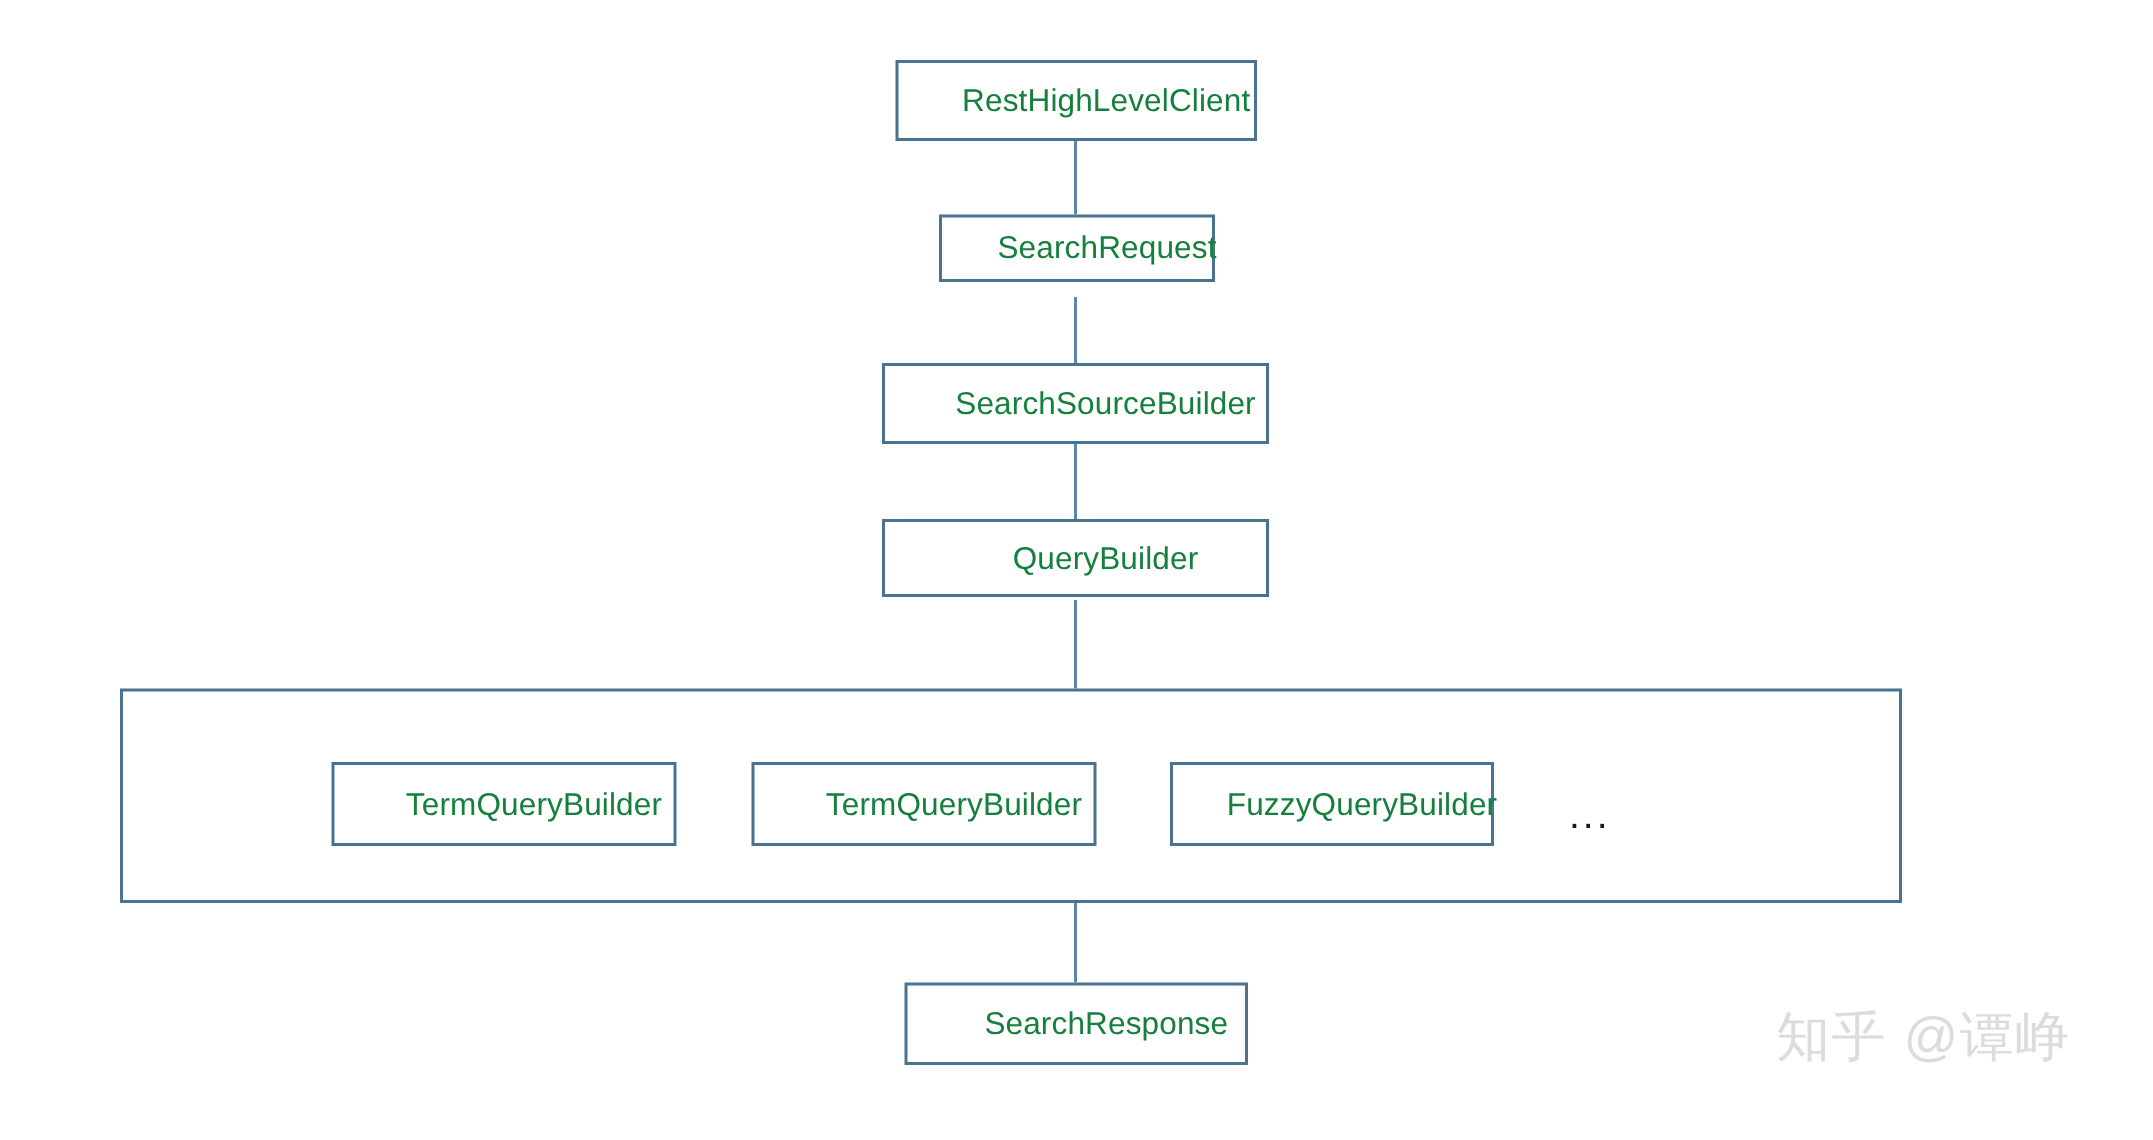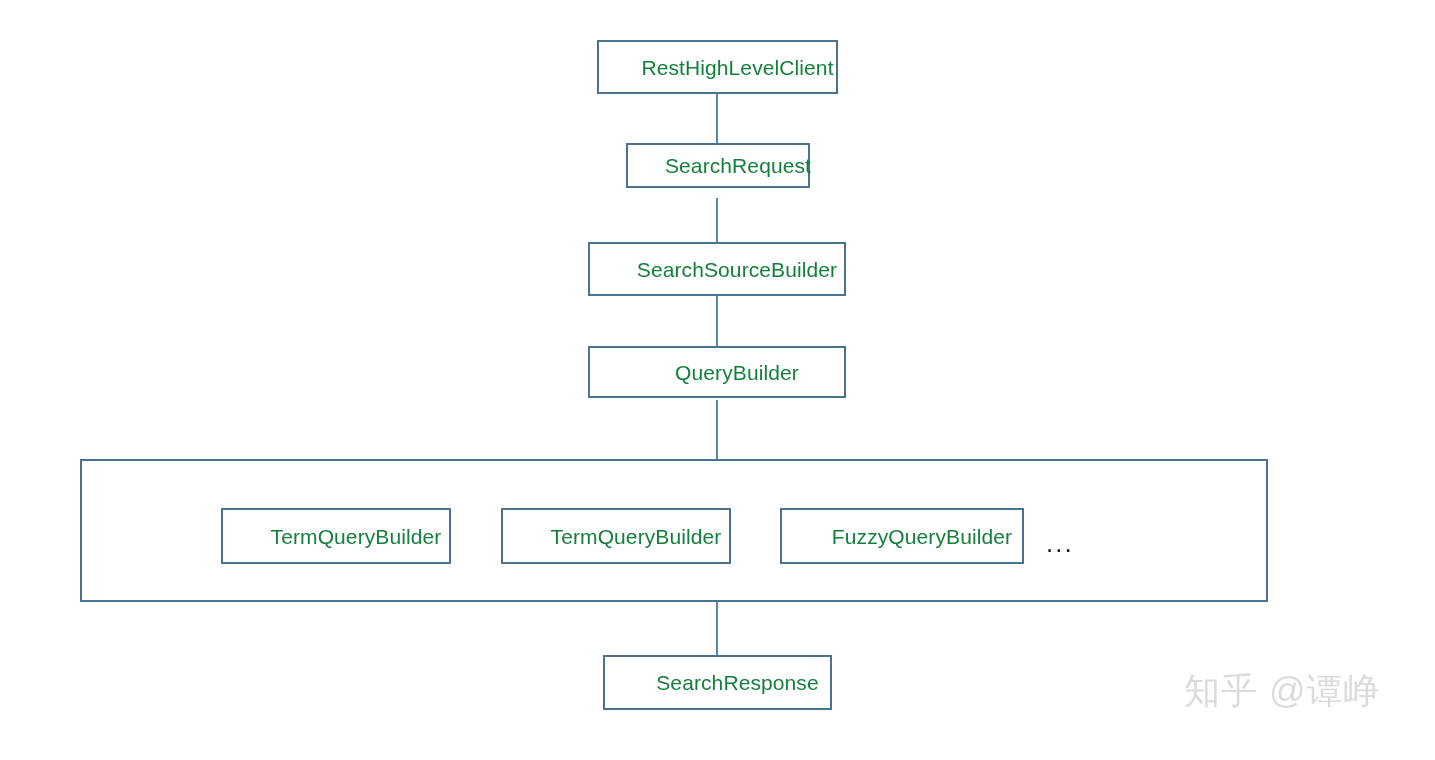--- a/index.html
+++ b/index.html
@@ -63,21 +63,21 @@
   }
 
   
   #node-client            { left: 597px; top: 40px;  width: 241px; height: 54px; }
   #node-search-request    { left: 626px; top: 143px; width: 184px; height: 45px; }
   #node-source-builder    { left: 588px; top: 242px; width: 258px; height: 54px; }
   #node-query-builder     { left: 588px; top: 346px; width: 258px; height: 52px; }
   #group-query-builders   { left: 80px;  top: 459px; width: 1188px; height: 143px; }
   #node-match-query       { left: 221px; top: 508px; width: 230px; height: 56px; }
   #node-term-query        { left: 501px; top: 508px; width: 230px; height: 56px; }
-  #node-fuzzy-query       { left: 780px; top: 508px; width: 244px; height: 56px; }
+  #node-fuzzy-query       { left: 780px; top: 508px; width: 216px; height: 56px; }
   #node-search-response   { left: 603px; top: 655px; width: 229px; height: 55px; text-align: right; }
   #ellipsis-more          { left: 1046px; top: 530px; }
   #watermark-credit       { left: 1184px; top: 673px; }
 
   #conn-1 { left: 716px; top: 94px;  height: 49px; }
   #conn-2 { left: 716px; top: 198px; height: 44px; }
   #conn-3 { left: 716px; top: 296px; height: 50px; }
   #conn-4 { left: 716px; top: 400px; height: 59px; }
   #conn-5 { left: 716px; top: 459px; height: 143px; }
   #conn-6 { left: 716px; top: 602px; height: 53px; }

